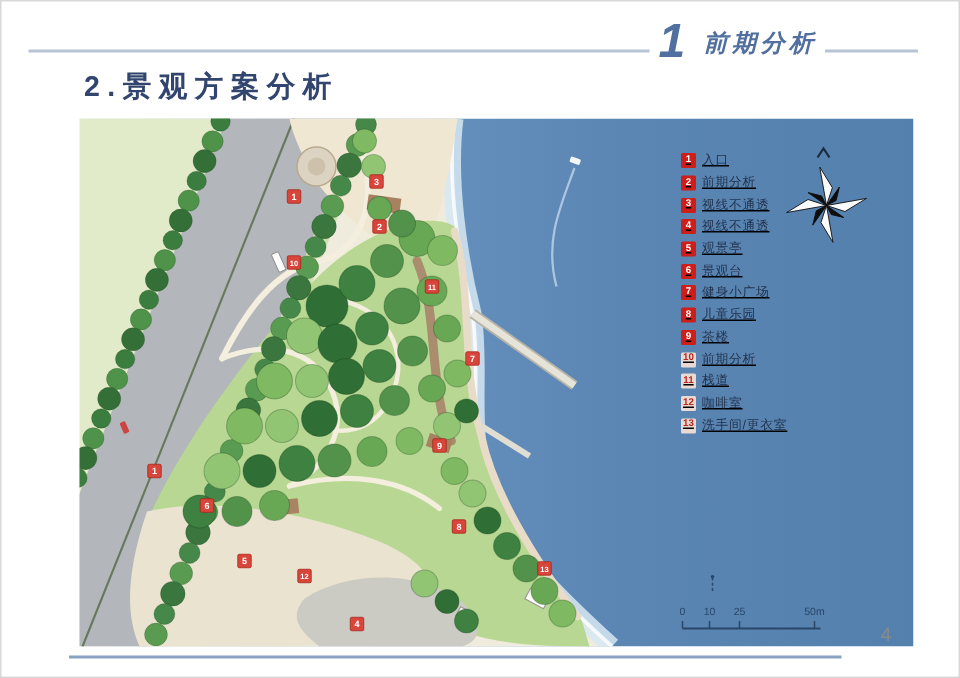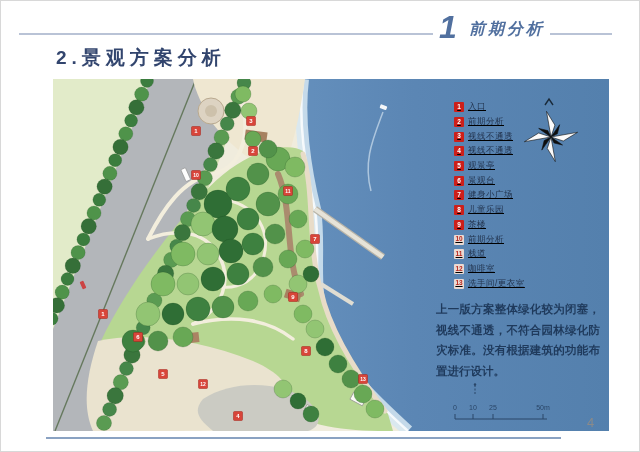--- a/index.html
+++ b/index.html
@@ -328,21 +328,20 @@
     <polygon points="28,40 23.5,14.4 31.9,28.1" fill="#fbfbfb" stroke="#0d0d0d" stroke-width="0.6"></polygon>
         <polygon points="28,40 36.6,27.7 34.4,36.7" fill="#0d0d0d" stroke="#0d0d0d" stroke-width="0.6"></polygon>
         <polygon points="28,40 54.6,35.3 40.3,44.0" fill="#fbfbfb" stroke="#0d0d0d" stroke-width="0.6"></polygon>
         <polygon points="28,40 39.5,48.0 31.1,46.0" fill="#0d0d0d" stroke="#0d0d0d" stroke-width="0.6"></polygon>
         <polygon points="28,40 32.3,64.6 24.3,51.4" fill="#fbfbfb" stroke="#0d0d0d" stroke-width="0.6"></polygon>
         <polygon points="28,40 18.8,53.1 21.2,43.5" fill="#0d0d0d" stroke="#0d0d0d" stroke-width="0.6"></polygon>
         <polygon points="28,40 1.4,44.7 15.7,36.0" fill="#fbfbfb" stroke="#0d0d0d" stroke-width="0.6"></polygon>
         <polygon points="28,40 15.7,31.4 24.7,33.6" fill="#0d0d0d" stroke="#0d0d0d" stroke-width="0.6"></polygon>
       </svg>
 
-    <div class="annotation">上一版方案整体绿化较为闭塞，视线不通透，不符合园林绿化防灾标准。没有根据建筑的功能布置进行设计。</div>
 
     <svg class="scalebar" id="scalebar" viewBox="0 0 110 44">
       <line x1="24" y1="2" x2="24" y2="12" stroke="#2a4668" stroke-width="1" stroke-dasharray="2 1.5"></line>
       <circle cx="24" cy="1.5" r="1.2" fill="#2a4668"></circle>
       <line x1="4" y1="36" x2="96" y2="36" stroke="#2a4668" stroke-width="1.2"></line>
       <g id="scale-ticks" stroke="#2a4668" stroke-width="1">
           <line x1="4" y1="31" x2="4" y2="36"></line>
           <line x1="22" y1="31" x2="22" y2="36"></line>
           <line x1="42" y1="31" x2="42" y2="36"></line>
           <line x1="92" y1="31" x2="92" y2="36"></line>

